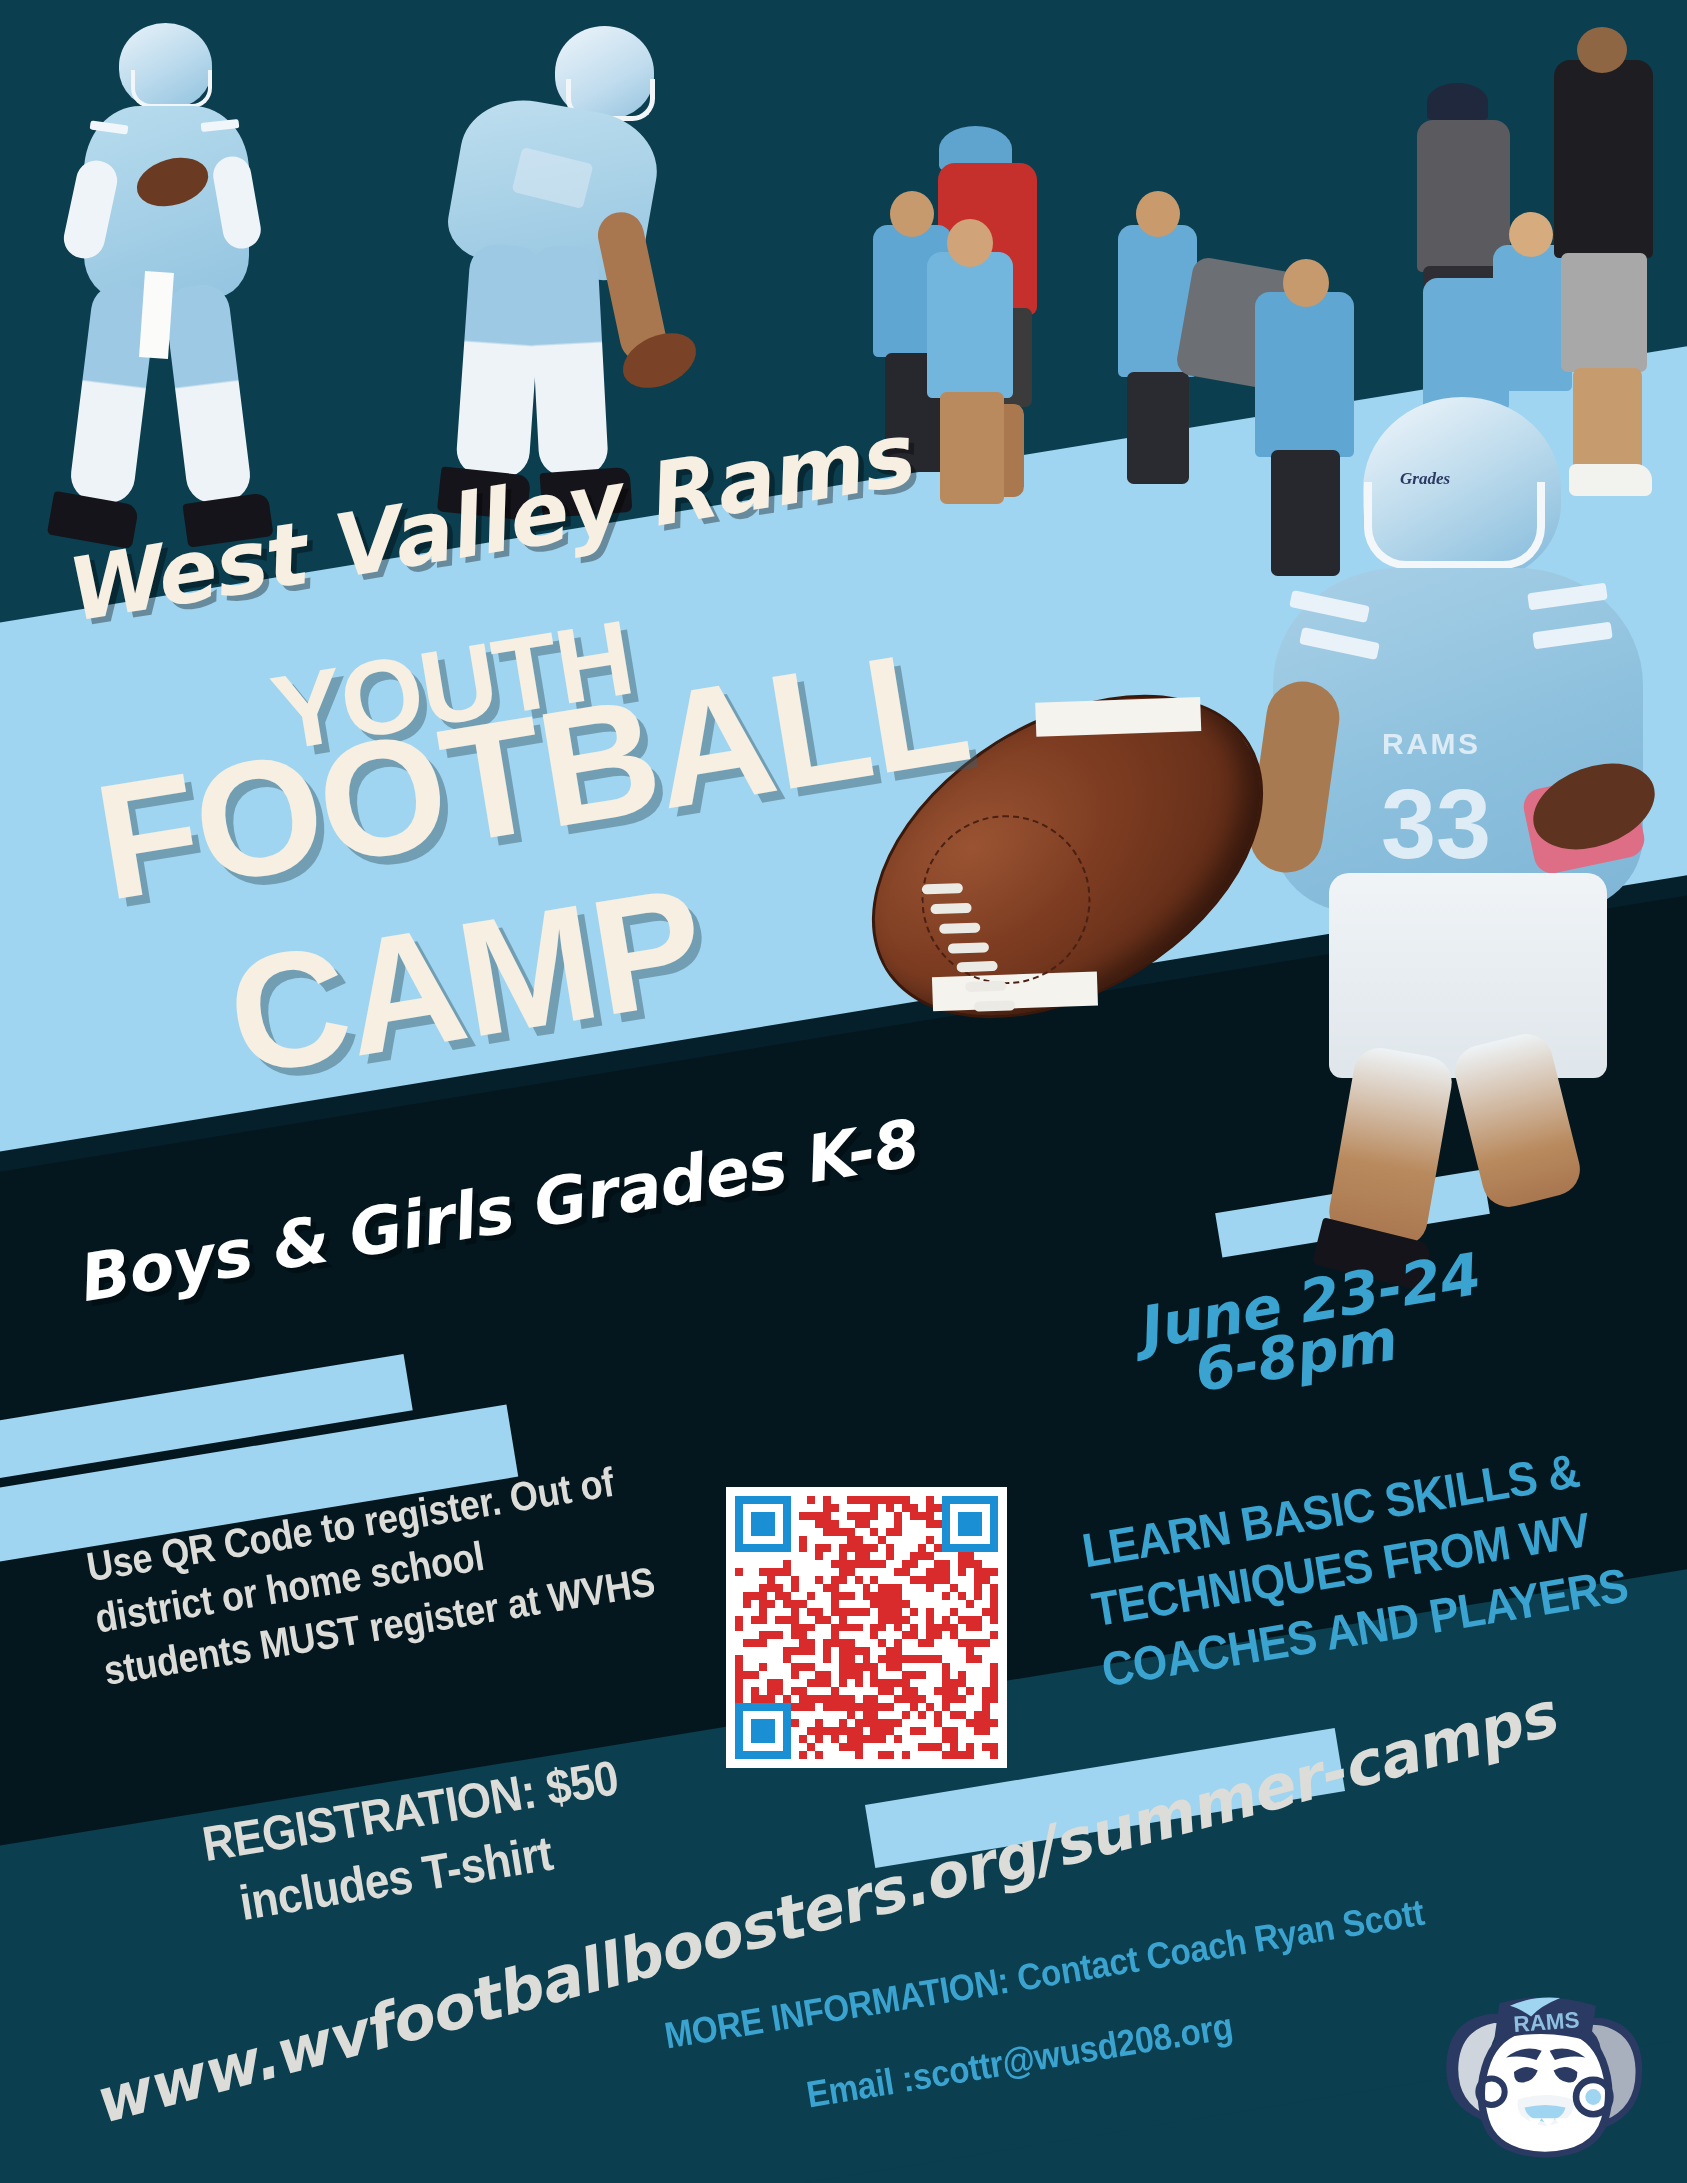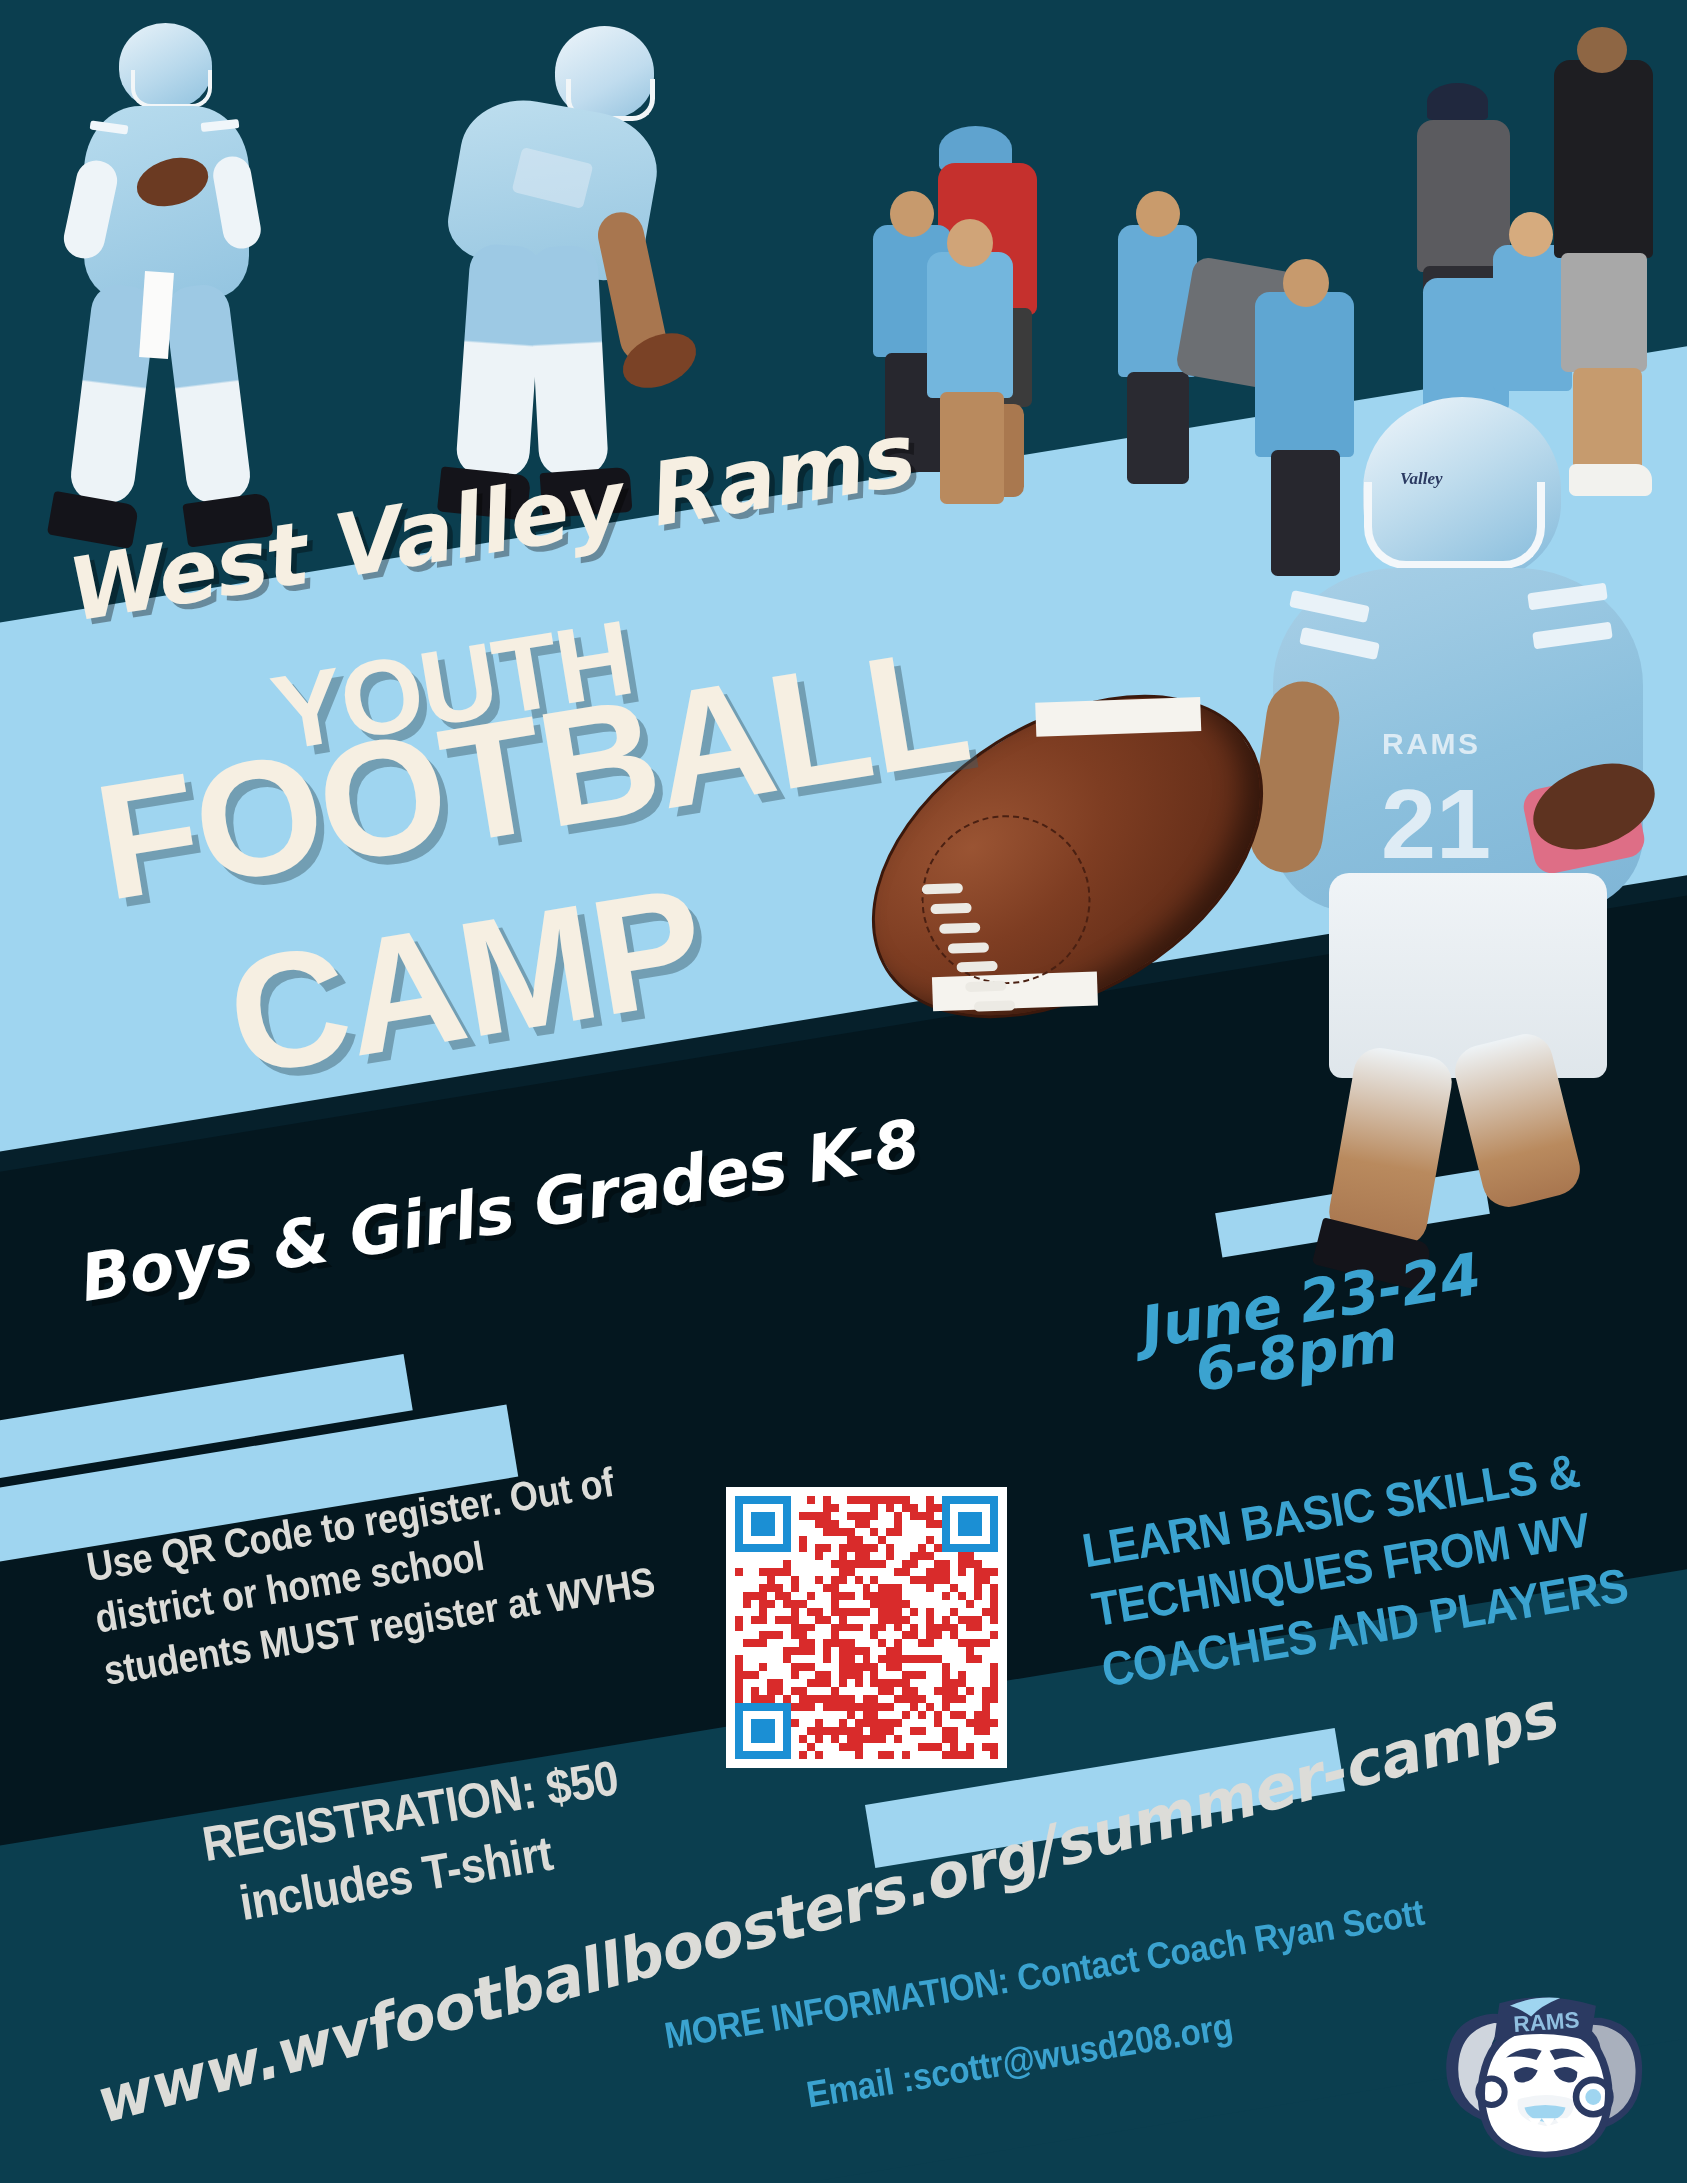--- a/index.html
+++ b/index.html
@@ -168,29 +168,29 @@
 
     <div style="position:absolute;left:701px;top:33px;width:99px;height:198px;background:#1e1e22;border-radius:16px 16px 5.3px 5.3px;"></div>
     <div style="position:absolute;left:724px;top:0px;width:50px;height:46px;background:#8e6644;border-radius:50%;"></div>
     <div style="position:absolute;left:708px;top:226px;width:86px;height:119px;background:#a8a8a8;border-radius:6.6px;"></div>
     <div style="position:absolute;left:720px;top:341px;width:69px;height:106px;background:#c69b6e;border-radius:8px;"></div>
     <div style="position:absolute;left:716px;top:437px;width:83px;height:32px;background:#f2f2ee;border-radius:6.6px 16px 6.6px 6.6px;"></div>
   </div>
 
   <div class="photo" style="left:1217px;top:370px;width:476px;height:926px;">
     <div class="helmet" style="left:146px;top:26.5px;width:198px;height:185px;background:linear-gradient(150deg,#f2f7fb 0%,#bfdced 45%,#7fb8da 100%);border-radius:52% 52% 44% 44%;"></div>
-    <div style="position:absolute;left:183px;top:99px;font:italic bold 17px 'Liberation Serif',serif;color:#2b3a62;">Valley</div>
+    <div style="position:absolute;left:183px;top:99px;font:italic bold 17px 'Liberation Serif',serif;color:#2b3a62;">Grades</div>
     <div style="position:absolute;left:147px;top:112px;width:165px;height:79px;border:8px solid #f3f7fa;border-top:none;border-radius:0 0 42px 42px;"></div>
     <div class="jersey" style="left:56px;top:198px;width:370px;height:344px;background:linear-gradient(160deg,#a9d0e7 0%,#8cc0dd 55%,#7fb5d6 100%);"></div>
     <div style="position:absolute;left:73px;top:228px;width:79px;height:17px;background:#e9f2f8;border-radius:4px;transform:rotate(12deg);"></div>
     <div style="position:absolute;left:83px;top:265px;width:79px;height:17px;background:#e9f2f8;border-radius:4px;transform:rotate(12deg);"></div>
     <div style="position:absolute;left:311px;top:218px;width:79px;height:17px;background:#e9f2f8;border-radius:4px;transform:rotate(-8deg);"></div>
     <div style="position:absolute;left:316px;top:257px;width:79px;height:17px;background:#e9f2f8;border-radius:4px;transform:rotate(-8deg);"></div>
     <div style="position:absolute;left:165px;top:357px;font:bold 30px 'Liberation Sans',sans-serif;color:#eaf3f9;letter-spacing:2.6px;opacity:.85;">RAMS</div>
-    <div style="position:absolute;left:164px;top:397px;font:bold 99px 'Liberation Sans',sans-serif;color:#eef5fa;opacity:.85;">21</div>
+    <div style="position:absolute;left:164px;top:397px;font:bold 99px 'Liberation Sans',sans-serif;color:#eef5fa;opacity:.85;">33</div>
     <div style="position:absolute;left:311px;top:410px;width:112px;height:86px;background:#de6e86;border-radius:18.5px;transform:rotate(-12deg);"></div>
     <div style="position:absolute;left:314px;top:397px;width:126px;height:79px;border-radius:50%;background:#5e3320;transform:rotate(-20deg);"></div>
     <div style="position:absolute;left:41px;top:311px;width:73px;height:192px;background:#a87a52;border-radius:36px;transform:rotate(8deg);"></div>
     <div style="position:absolute;left:112px;top:503px;width:278px;height:205px;background:linear-gradient(180deg,#f0f4f7 0%,#dfe6eb 100%);border-radius:20px 20px 13.2px 13.2px;"></div>
     <div class="leg" style="left:124px;top:681px;width:99px;height:192px;background:linear-gradient(180deg,#eef3f6 0%,#b98a5e 60%,#a8764f 100%);transform:rotate(10deg);"></div>
     <div class="leg" style="left:251px;top:668px;width:99px;height:165px;background:linear-gradient(180deg,#eef3f6 0%,#b98a5e 70%,#a8764f 100%);transform:rotate(-14deg);"></div>
     <div class="shoe" style="left:99px;top:860px;width:112px;height:48px;transform:rotate(14deg);"></div>
   </div>
 
   <div id="football" style="left:853px;top:721px;">

